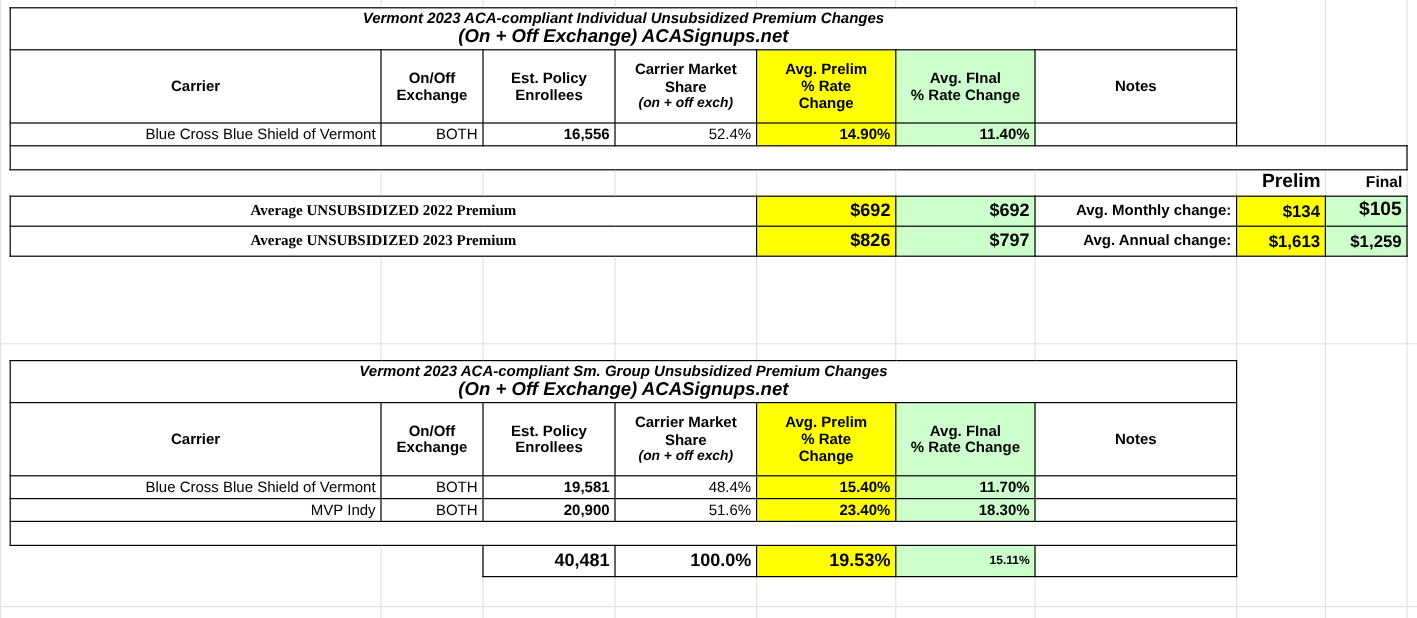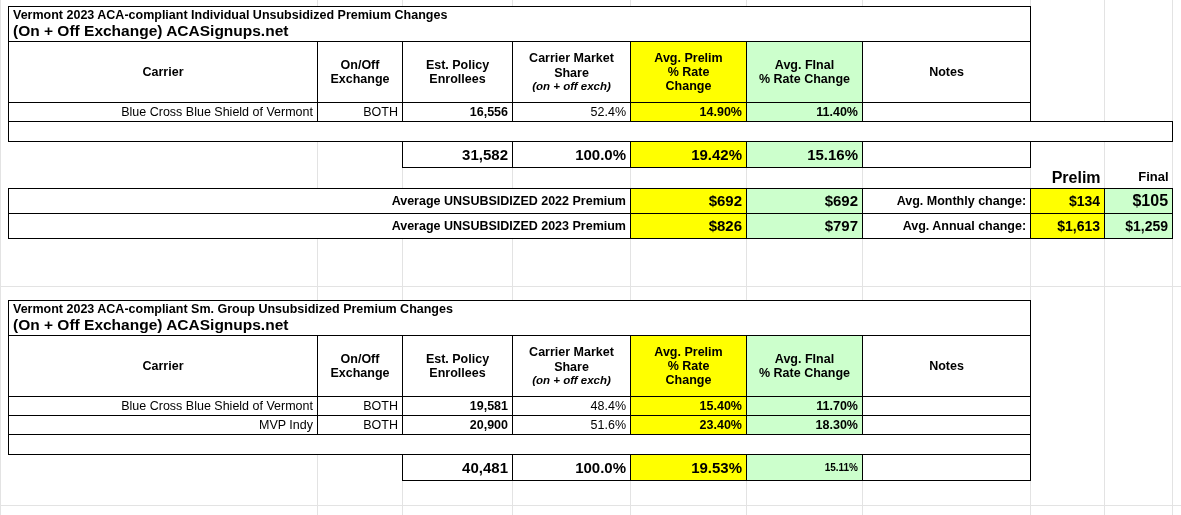--- a/index.html
+++ b/index.html
@@ -50,25 +50,26 @@
     border: 1px solid #000000;
     padding: 1px 4px;
     vertical-align: middle;
     background: #ffffff;
     font-size: 12.5px;
     line-height: 1.15;
   }
   .noborder { border: none !important; background: transparent !important; }
 
   .title {
-    text-align: left;
+    text-align: center;
     font-weight: bold;
     font-size: 16.5px;
     padding: 4px 4px 2px 4px;
     line-height: 1.35;
+    font-style: italic;
   }
   .title .sub {
     display: block;
     font-size: 15.5px;
   }
 
   .hdr {
     text-align: center;
     font-weight: bold;
     font-size: 12.5px;
@@ -88,23 +89,24 @@
   .r { text-align: right; }
   .c { text-align: right; }
   .b { font-weight: bold; }
 
   .blankrow td { border: none; height: 17px; background: transparent; }
 
   #table1 { position: absolute; left: 8px; top: 6px; width: 1164px; }
   #table2 { position: absolute; left: 8px; top: 300px; width: 854px; }
 
   .smalllabel {
-    text-align: right;
+    text-align: center;
     font-weight: bold;
     font-size: 12.5px;
+    font-family: Liberation Serif, serif;
   }
 </style>
 </head>
 <body>
 
 <div class="sheet-grid">
   <div class="vline" style="left:0px"></div>
   <div class="vline" style="left:317px"></div>
   <div class="vline" style="left:402px"></div>
   <div class="vline" style="left:512px"></div>
@@ -165,31 +167,20 @@
       <td></td>
       <td class="noborder"></td>
       <td class="noborder"></td>
     </tr>
 
 
     <tr class="blankrow">
       <td colspan="9"></td>
     </tr>
 
-    <tr class="rowtxt" style="height:26px">
-      <td class="noborder"></td>
-      <td class="noborder"></td>
-      <td class="r b" style="font-size:15px">31,582</td>
-      <td class="r b" style="font-size:15px">100.0%</td>
-      <td class="r b yellow" style="font-size:15px">19.42%</td>
-      <td class="r b green" style="font-size:15px">15.16%</td>
-      <td></td>
-      <td class="noborder"></td>
-      <td class="noborder"></td>
-    </tr>
 
     <tr class="rowtxt">
       <td class="noborder"></td>
       <td class="noborder"></td>
       <td class="noborder"></td>
       <td class="noborder"></td>
       <td class="noborder"></td>
       <td class="noborder"></td>
       <td class="noborder"></td>
       <td class="noborder r b" style="font-size:16px">Prelim</td>

